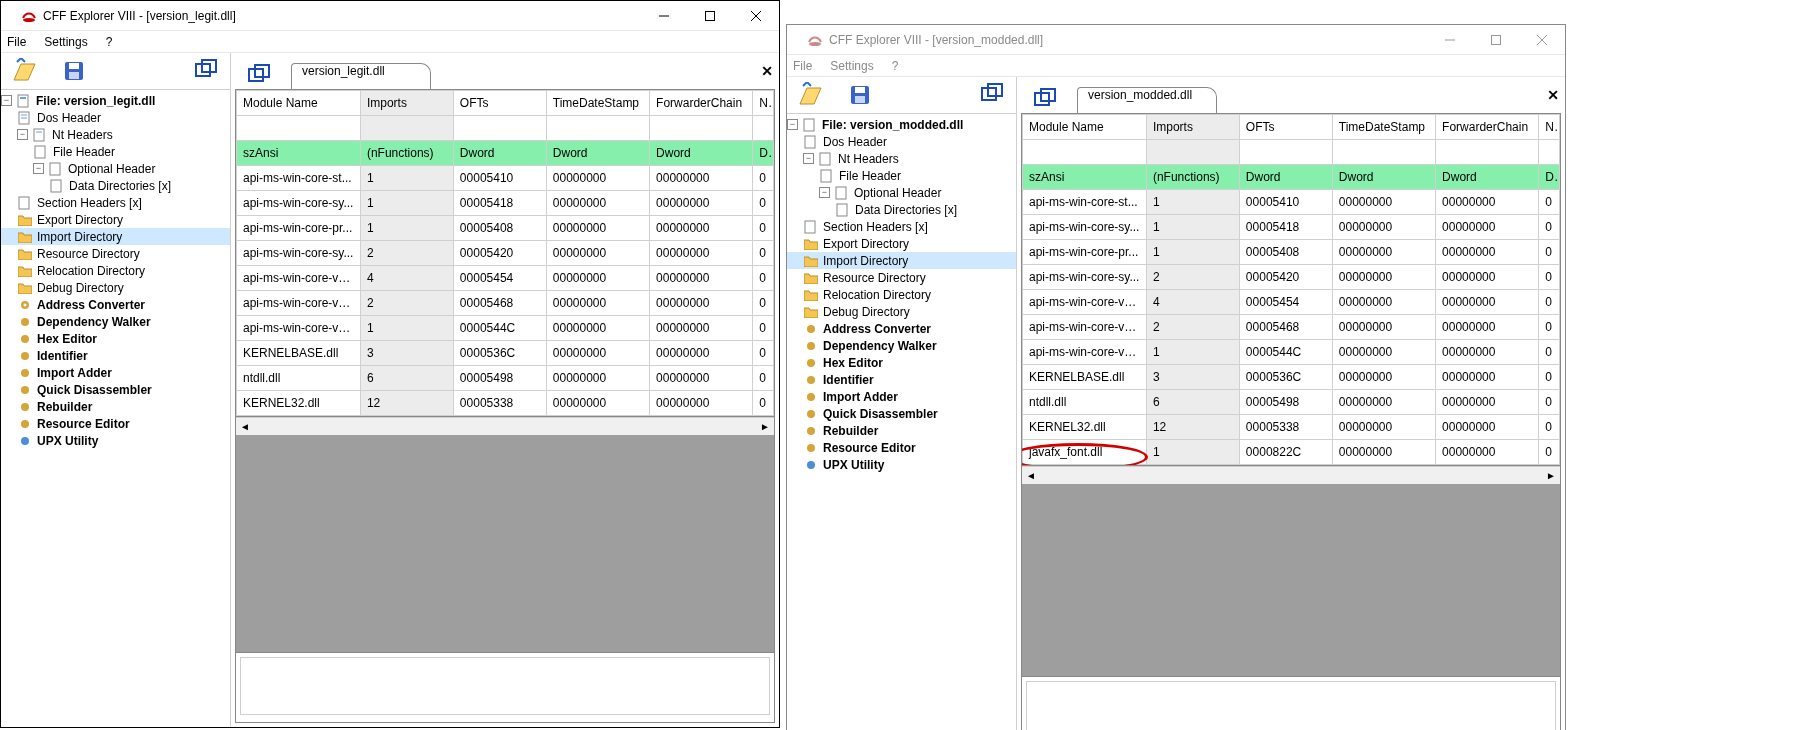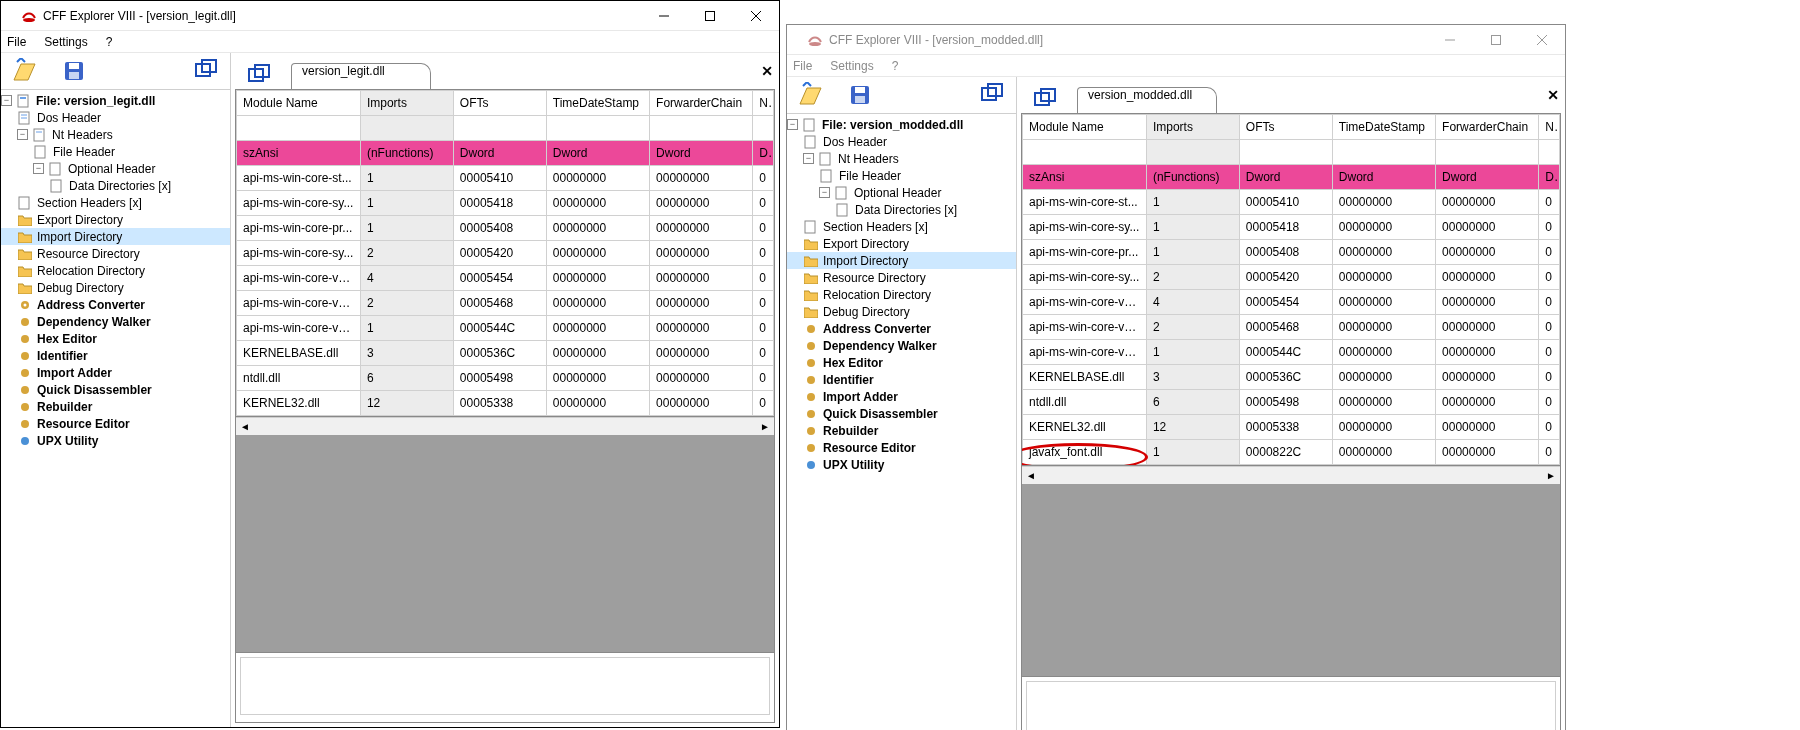--- a/index.html
+++ b/index.html
@@ -34,21 +34,21 @@
   .rightpane { flex:1; display:flex; flex-direction:column; min-width:0;}
   .tab-strip { height:36px; display:flex; align-items:flex-end; position:relative; padding-left:6px;}
   .tab-strip .tb-icon-r { margin:6px 18px 0 10px;}
   .file-tab { border:1px solid #888; border-bottom:none; border-top-left-radius:4px; border-top-right-radius:10px; height:26px; min-width:140px; padding:0 20px 0 10px; display:flex; align-items:flex-start; background:#fff; font-size:12px;}
   .tab-close { margin-left:auto; position:absolute; right:6px; top:10px; font-size:14px; font-weight:bold;}
   .table-wrap { flex:1; border:1px solid #888; margin:0 4px 4px 4px; display:flex; flex-direction:column; min-height:0; position:relative;}
   .grid { flex:0 0 auto; border-bottom:1px solid #888; overflow:hidden;}
   table { border-collapse:collapse; width:100%; table-layout:fixed;}
   th, td { border:1px solid #d0d0d0; padding:4px 6px; height:25px; text-align:left; font-weight:normal; font-size:12px; overflow:hidden; white-space:nowrap; text-overflow:ellipsis; background:#fff;}
   th { background:#fff; }
-  tr.typerow td { background:#ec4899; }
+  tr.typerow td { background:#86efac; }
   td.impcol, th.impcol { background:#ececec; }
   .col-mod{width:120px;} .col-imp{width:90px;} .col-oft{width:90px;} .col-tds{width:100px;} .col-fc{width:100px;} .col-n{width:20px;}
   .hscroll { height:18px; border-top:1px solid #cfcfcf; background:#f0f0f0; display:flex; align-items:center; font-size:10px;}
   .hscroll .arrow { width:18px; height:18px; display:flex; align-items:center; justify-content:center; background:#f0f0f0;}
   .graypane { flex:1; background:#9e9e9e; }
   .editbox { height:70px; border-top:1px solid #888; padding:4px; position:relative;}
   .editbox .inner { width:100%; height:58px; border:1px solid #cfcfcf; background:#fff;}
   .callout { position:absolute; border:3px solid #d40000; border-radius:50%/50%; width:140px; height:28px; pointer-events:none; }
   
   .page-ico { width:14px; height:14px; }

